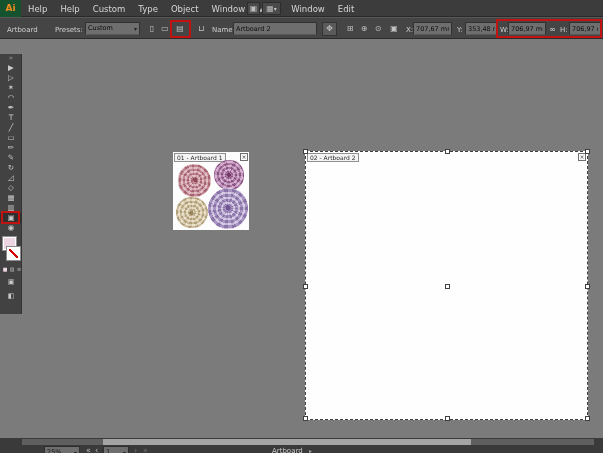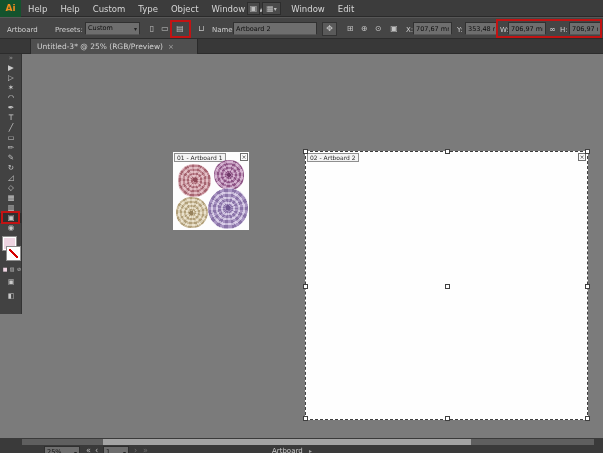--- a/index.html
+++ b/index.html
@@ -134,26 +134,20 @@
     <span class="cbl" style="left:457px;">Y:</span>
     <input class="tfield" style="left: 465px; width: 33px;" value="353,48 mm">
     <span class="cbl" style="left:500px;">W:</span>
     <input class="tfield" style="left: 508px; width: 38px;" value="706,97 mm">
     <span class="cbl" style="left:549px; top:7px; font-size:8px;">∞</span>
     <span class="cbl" style="left:560px;">H:</span>
     <input class="tfield" style="left: 569px; width: 32px;" value="706,97 mm">
     <div class="red-box" style="left:496px; top:1px; width:106px; height:19px;"></div>
   </div>
 
-  <div id="tabbar" class="abs">
-    <div id="doc-tab" class="abs">
-      <span class="title">Untitled-3* @ 25% (RGB/Preview)</span>
-      <span class="close">×</span>
-    </div>
-  </div>
 
   <div id="toolbar" class="abs">
     <div id="tb-collapse" class="abs">»</div>
     <div class="tool" style="top:9px;">▶</div>
     <div class="tool" style="top:19px;">▷</div>
     <div class="tool" style="top:29px;">✶</div>
     <div class="tool" style="top:39px;">◠</div>
     <div class="tool" style="top:49px;">✒</div>
     <div class="tool" style="top:59px;">T</div>
     <div class="tool" style="top:69px;">╱</div>

